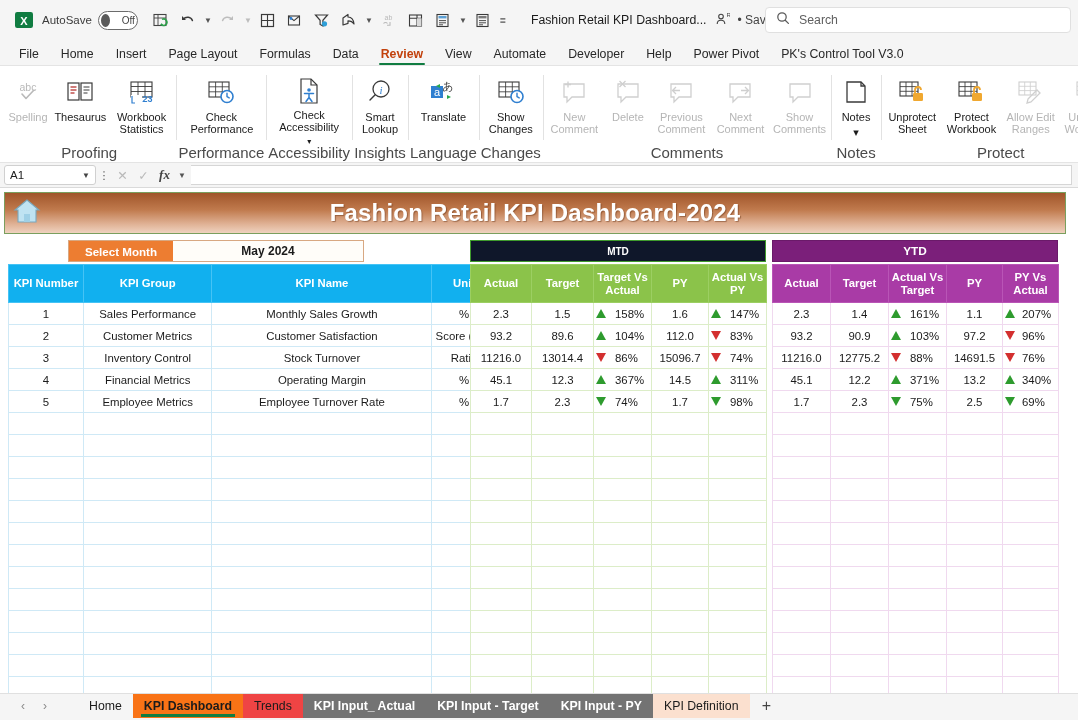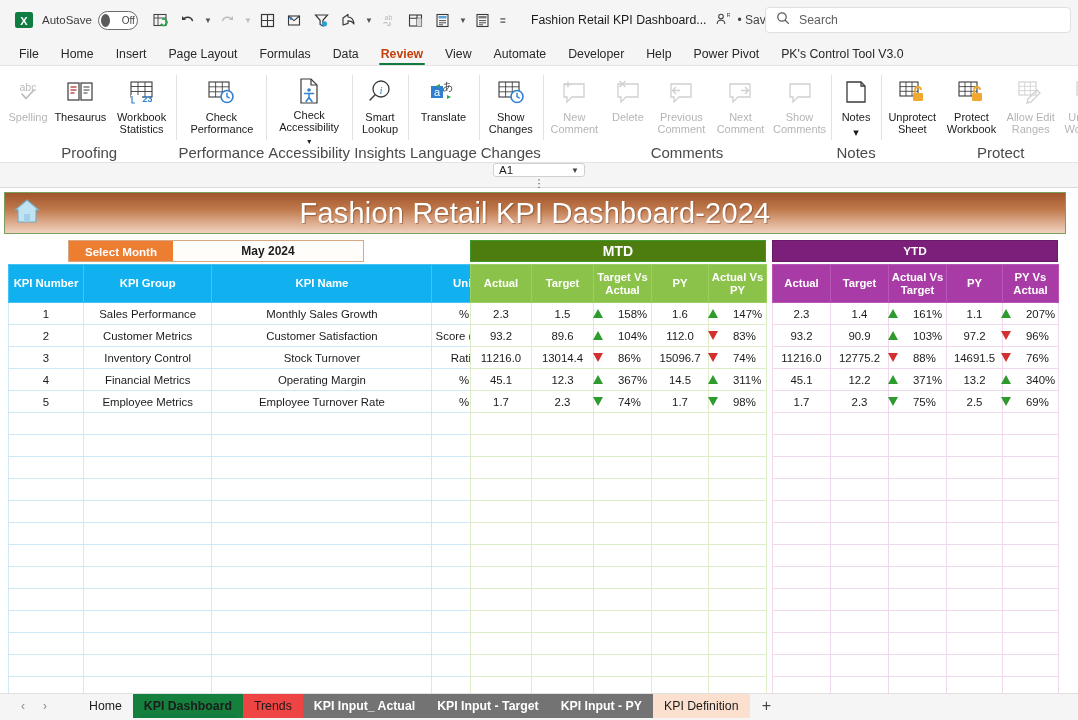--- a/index.html
+++ b/index.html
@@ -92,21 +92,21 @@
   .rbtn.disabled .rlabel{color:#b5b5b5;}
   .rlabel .car{font-size:8px;}
   .gname{
     font-size:15px;color:#4a4a4a;height:20px;display:flex;align-items:center;
     justify-content:center;width:100%;
   }
 
   
   .fbar{
     height:26px;background:#f5f5f5;display:flex;align-items:center;
-    border-top:1px solid #e4e4e4;border-bottom:1px solid #dadada;padding:0 4px;gap:0;flex-direction:column;
+    border-top:1px solid #e4e4e4;border-bottom:1px solid #dadada;padding:0 4px;gap:0;
   }
   .namebox{
     width:92px;height:20px;background:#fff;border:1px solid #d0d0d0;border-radius:3px;
     display:flex;align-items:center;justify-content:space-between;padding:0 5px;
     font-size:11.5px;cursor:text;
   }
   .namebox .nb-car{font-size:8px;color:#444}
   .fb-dots{width:16px;text-align:center;font-size:11px;color:#555;letter-spacing:0;cursor:pointer;}
   .fb-icon{width:21px;height:21px;display:flex;align-items:center;justify-content:center;
     font-size:12.5px;color:#b9b9b9;cursor:default;}
@@ -126,42 +126,42 @@
   
   .banner-wrap{position:absolute;left:4px;top:4px;width:1062px;height:42px;
     border:1.5px solid #7a9f5e;}
   .banner{
     width:100%;height:100%;
     background:linear-gradient(180deg,#a0552a 0%,#c07a4d 42%,#e0b296 78%,#efd2bf 100%);
     display:flex;align-items:center;justify-content:center;position:relative;
   }
   .banner h1{
     font-family:"Liberation Sans", sans-serif;
-    font-size:29px;font-weight:normal;color:#ffffff;letter-spacing:0.2px;
+    font-size:24px;font-weight:bold;color:#ffffff;letter-spacing:0.2px;
     text-shadow:1px 1px 1px rgba(90,40,10,.45);
   }
   .home-ico{position:absolute;left:6px;top:50%;transform:translateY(-50%);}
 
   
   .selrow{position:absolute;top:52px;left:0;width:100%;height:22px;padding-left:48px;}
   .selmonth{
     position:absolute;left:68px;top:0;width:296px;height:22px;display:flex;
     border:1px solid #d8a882;
   }
   .selmonth .lbl{
     width:104px;background:#ed7d31;color:#fff;font-size:11.6px;font-weight:bold;
     display:flex;align-items:center;justify-content:center;
   }
   .selmonth .val{
     flex:1;background:#fffdf9;color:#1b1b1b;font-size:12px;font-weight:bold;
     display:flex;align-items:center;justify-content:center;cursor:pointer;
   }
   .mtd-hdr{
-    position:absolute;left:470px;top:0;width:296px;height:22px;background:#4d7c0f;
-    color:#fff;font-size:14px;font-weight:bold;display:flex;align-items:center;
+    position:absolute;left:470px;top:0;width:296px;height:22px;background:#0f172a;
+    color:#fff;font-size:10px;font-weight:bold;display:flex;align-items:center;
     justify-content:center;border:1px solid #3f9a2d;
   }
   .ytd-hdr{
     position:absolute;left:772px;top:0;width:286px;height:22px;background:#7b1f7a;
     color:#fff;font-size:11.8px;font-weight:bold;display:flex;align-items:center;
     justify-content:center;border:1px solid #6a1a69;
   }
 
   
   .tbl{position:absolute;top:76px;border-collapse:collapse;table-layout:fixed;}
@@ -186,21 +186,21 @@
   #tbl-mtd th{background:#8bc34a;border:1px solid #9ccf62;}
   #tbl-mtd td{border:1px solid #dcedc8;}
   #tbl-mtd thead tr{height:38px;}
 
   
   #tbl-ytd{left:772px;width:286px;border:1.5px solid #8e2f8c;}
   #tbl-ytd th{background:#a93ba6;border:1px solid #b955b6;}
   #tbl-ytd td{border:1px solid #f0d9ef;}
   #tbl-ytd thead tr{height:38px;}
 
-  .delta{display:flex;align-items:center;justify-content:center;gap:15px;}
+  .delta{display:flex;align-items:center;justify-content:space-between;gap:7px;}
   .tri{width:0;height:0;border-left:5.5px solid transparent;border-right:5.5px solid transparent;}
   .tri.up{border-bottom:9px solid #2e9b2e;}
   .tri.down{border-top:9px solid #d32f2f;}
   .tri.up.good{border-bottom-color:#2e9b2e;}
   .tri.down.good{border-top:9px solid #2e9b2e;}
   .tri.down.bad{border-top:9px solid #d32f2f;}
   .dval{min-width:34px;text-align:left;}
 
   
   .tabstrip{
@@ -209,21 +209,21 @@
   }
   .navarr{
     width:22px;height:20px;display:flex;align-items:center;justify-content:center;
     color:#8a8a8a;font-size:12px;cursor:pointer;
   }
   .stab{
     height:24px;display:flex;align-items:center;padding:0 11px;
     font-size:12.3px;cursor:pointer;position:relative;white-space:nowrap;
     color:#1b1b1b;
   }
-  .stab.active{font-weight:bold;background:#15803d;}
+  .stab.active{font-weight:bold;background:#f97316;}
   .stab.active:after{
     content:"";position:absolute;left:8px;right:8px;bottom:1px;height:2.2px;background:#107c41;
   }
   .stab.green{background:#ef4444;}
   .stab.orange{background:#737373;color:#ffffff;font-weight:bold;}
   .stab.peach{background:#fbe0cf;}
   .addtab{
     width:34px;height:24px;display:flex;align-items:center;justify-content:center;
     font-size:16px;color:#444;cursor:pointer;
   }

